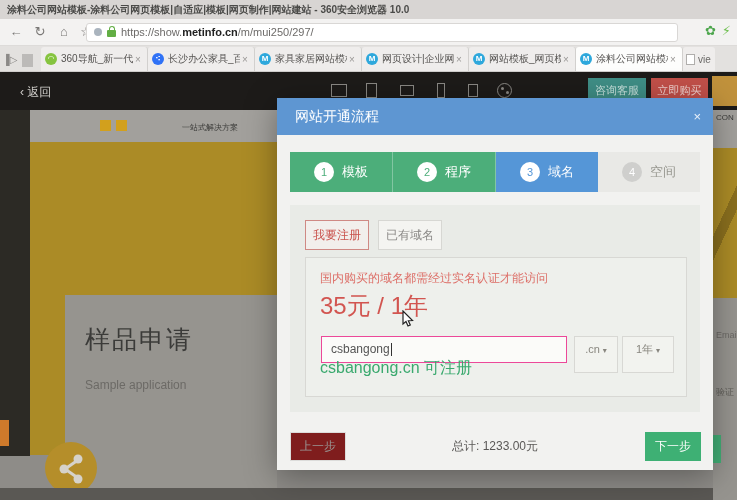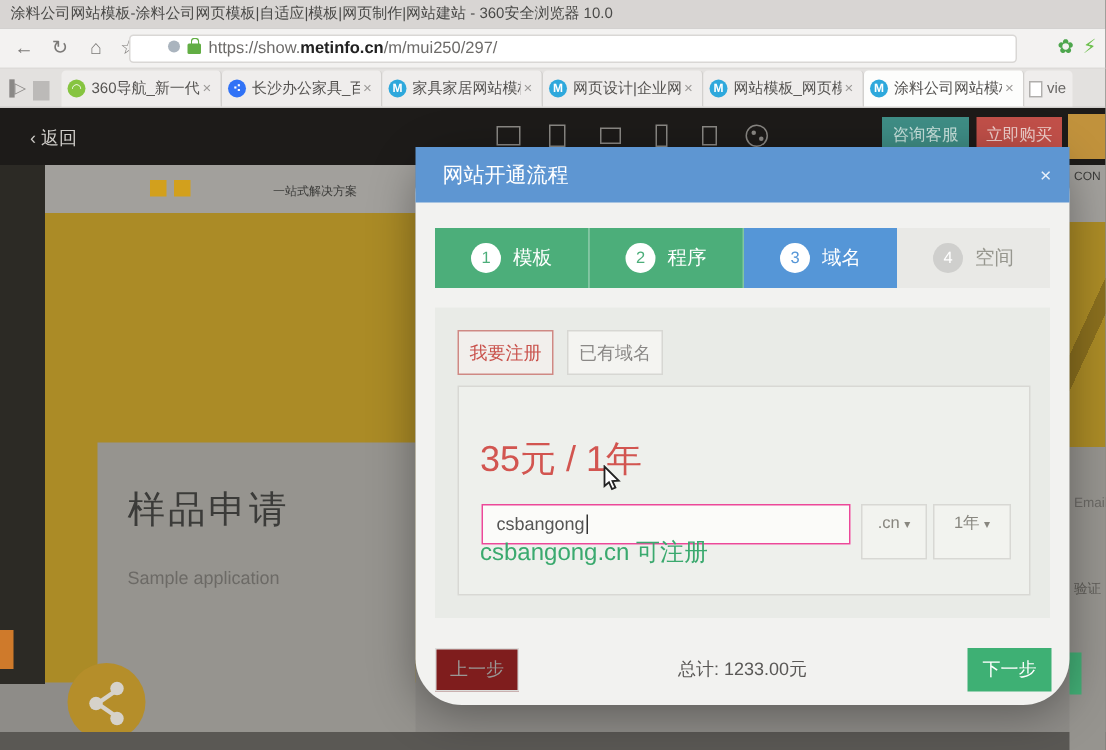--- a/index.html
+++ b/index.html
@@ -2,26 +2,26 @@
 <html><head>
 <meta charset="utf-8">
 <style>
   * { margin:0; padding:0; box-sizing:border-box; }
   html,body { width:737px; height:500px; overflow:hidden; }
   body { position:relative; background:#8e8c88; font-family:"Liberation Sans","DejaVu Sans",sans-serif; }
   .abs { position:absolute; }
 
   
   .titlebar { left:0; top:0; width:737px; height:19px; background:#d8d5d3; color:#4a4a48;
-              font-size:10px; line-height:19px; padding-left:7px; white-space:nowrap; overflow:hidden; }
+              font-size:10px; line-height:19px; padding-left:7px; white-space:nowrap; overflow:hidden;font-weight:bold; }
   .addrbar { left:0; top:19px; width:737px; height:27px; background:#f3f2f1; border-bottom:1px solid #dddbd9; }
   .navico { position:absolute; top:3px; width:20px; height:20px; text-align:center; line-height:20px;
             color:#7b7977; font-size:13px; }
   .urlbox { position:absolute; left:86px; top:4px; width:592px; height:19px; background:#fff;
-            border:1px solid #d9d7d5; border-radius:3px; font-size:11px; line-height:17px; padding-left:22px;
+            border:1px solid #d9d7d5; border-radius:3px; font-size:11px; line-height:17px; padding-left:4px;
             white-space:nowrap; overflow:hidden; }
   .sitedot { display:inline-block; width:8px; height:8px; border-radius:50%; background:#aab4be; margin:0 5px 0 3px; }
   .lock { display:inline-block; width:9px; height:11px; position:relative; margin-right:5px; top:1px; }
   .lock .body { position:absolute; left:0; bottom:0; width:9px; height:7px; background:#62ae44; border-radius:1px; }
   .lock .arc { position:absolute; left:1.5px; top:0; width:6px; height:6px; border:1.5px solid #62ae44;
                border-bottom:none; border-radius:4px 4px 0 0; }
   .urltext { color:#6d6b69; }
   .urldomain { color:#222; font-weight:bold; }
   .addr-right { position:absolute; right:6px; top:4px; font-size:13px; color:#4da64d; }
   .addr-right span { margin-left:6px; }
@@ -74,21 +74,21 @@
   .edge-contact { position:absolute; left:3px; top:3px; font-size:8px; color:#3b3b39; }
   .edge-mustard { left:713px; top:148px; width:24px; height:150px; background:#ab8b26;
                   background-image:linear-gradient(115deg, transparent 44%, #8a6f1e 44%, #8a6f1e 56%, transparent 56%); }
   .edge-gray-bot { left:713px; top:298px; width:24px; height:202px; background:#96948f; }
   .edge-email { position:absolute; left:3px; top:32px; font-size:9px; color:#6b6965; }
   .edge-verify { position:absolute; left:3px; top:88px; font-size:9px; color:#5f5d58; }
   .edge-green { position:absolute; left:0; top:137px; width:8px; height:28px; background:#43b077; }
 
   
   .modal { left:277px; top:98px; width:436px; height:372px; background:#f2f2f0;
-           box-shadow:0 6px 30px rgba(0,0,0,.35);border-radius:31px; }
+           box-shadow:0 6px 30px rgba(0,0,0,.35); }
   .mhead { position:absolute; left:0; top:0; width:436px; height:37px; background:#5e96d2; }
   .mtitle { position:absolute; left:18px; top:0; line-height:37px; color:#fff; font-size:14px; }
   .mclose { position:absolute; right:12px; top:0; line-height:37px; color:#e8f0fa; font-size:13px; }
   .steps { position:absolute; left:13px; top:54px; width:410px; height:40px; display:flex; }
   .step { flex:1; display:flex; align-items:center; justify-content:center; font-size:13px; color:#fff; }
   .step .num { width:20px; height:20px; border-radius:50%; background:#fff; margin-right:8px;
                text-align:center; line-height:20px; font-size:11px; }
   .step.done { background:#4cae7a; border-right:1px solid rgba(255,255,255,.3); }
   .step.done .num { color:#4cae7a; }
   .step.current { background:#5596d7; }
@@ -248,20 +248,21 @@
       <span class="num">4</span>
       <span>空间</span>
     </div>
   </div>
 
   <div class="msection">
     <div class="dtab own">已有域名</div>
     <div class="dtab reg">我要注册</div>
 
     <div class="dbox">
+      <div class="notice">国内购买的域名都需经过实名认证才能访问</div>
       <div class="price">35元 / 1年</div>
       <svg class="cursor-svg" width="13" height="17" viewBox="0 0 13 17">
         <path d="M1,1 L1,14 L4,11.5 L6,16 L8.3,15 L6.3,10.7 L10.5,10.5 Z" fill="#fff" stroke="#222" stroke-width="1.2"></path>
       </svg>
       <div class="dinput">
         <span>csbangong</span><span class="caret"></span>
       </div>
       <div class="ddrop tld">
         <span>.cn</span><span class="chev">▾</span>
       </div>

